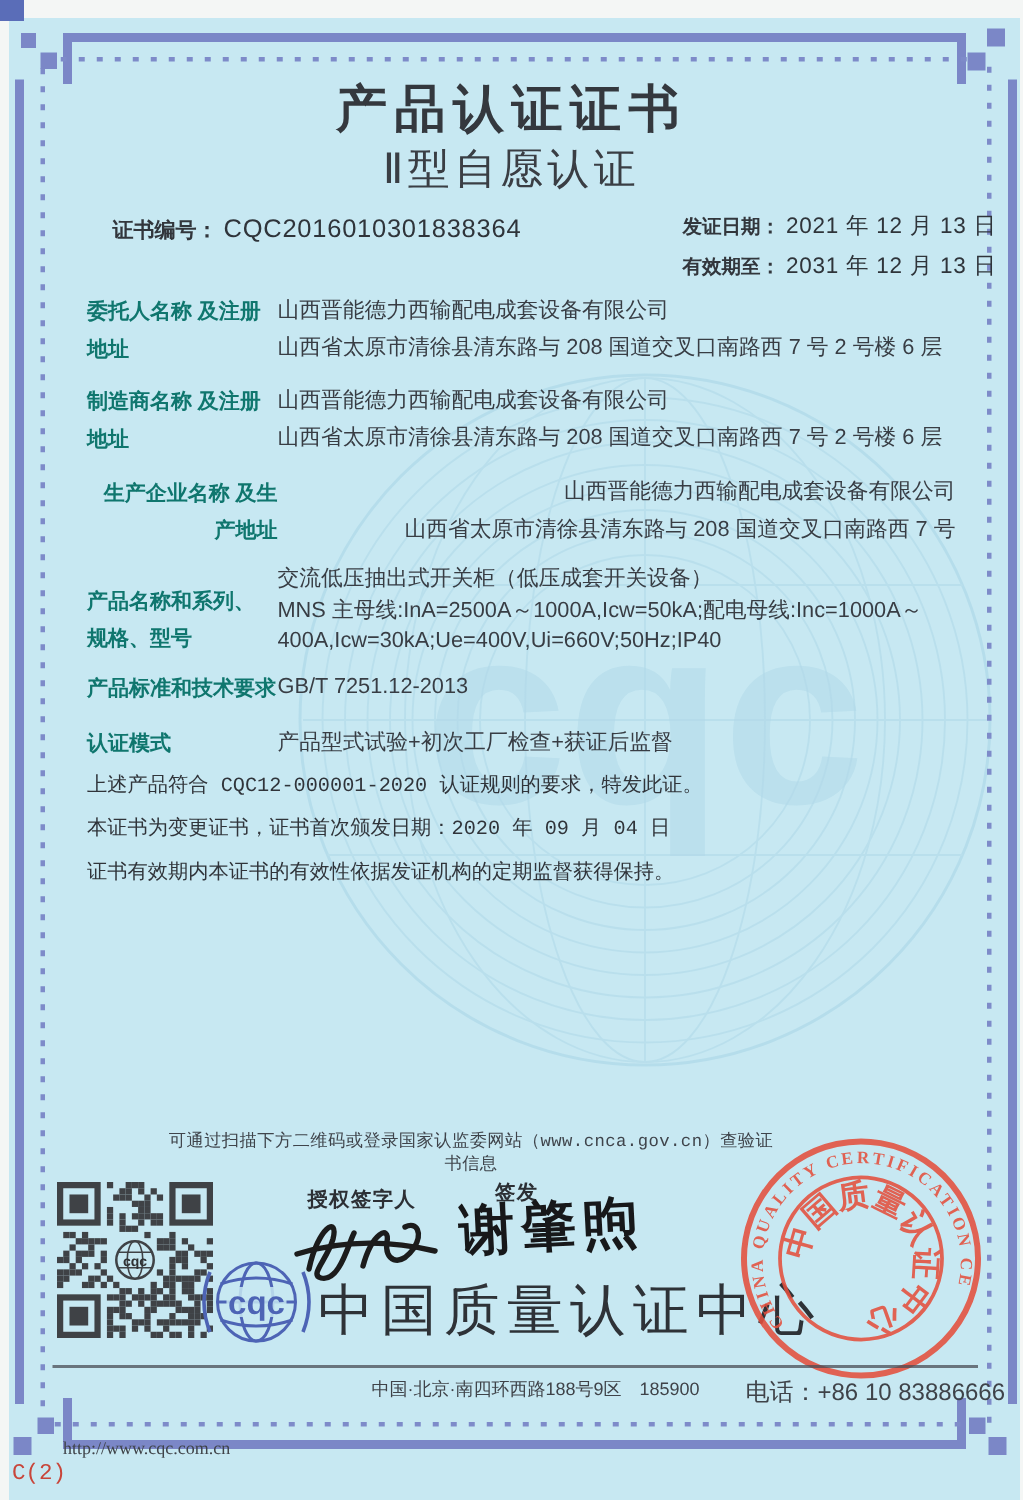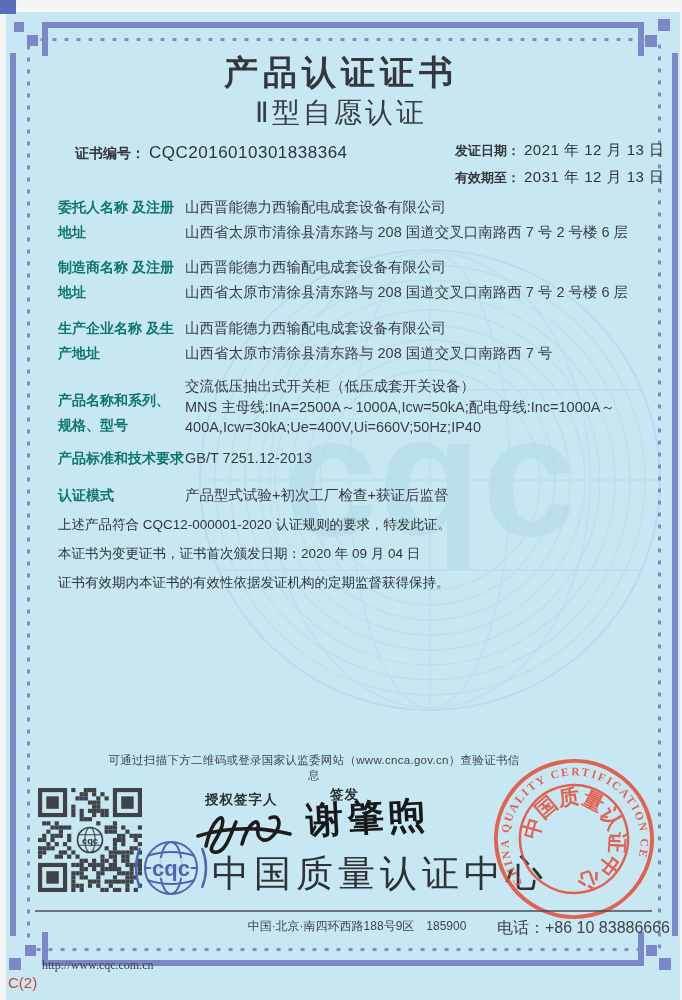--- a/index.html
+++ b/index.html
@@ -11,21 +11,21 @@
   }
   .abs{position:absolute;}
   .cert-bg{left:6px;top:12px;width:674px;height:988px;background:#c7e8f2;}
   .scan-artifact{left:0;top:0;width:16px;height:14px;background:#5a6db8;}
 
   .title{left:0;right:0;top:50px;text-align:center;font-size:34px;font-weight:bold;
          color:#34383e;letter-spacing:5px;}
   .subtitle{left:0;right:0;top:94px;text-align:center;font-size:28px;font-weight:400;
          color:#3a3e44;letter-spacing:3px;}
 
-  .serif{font-family:Liberation Sans, sans-serif;}
+  .serif{font-family:Liberation Mono, monospace;}
   .mono{font-family:Liberation Serif, serif;margin-top:40px;}
 
   .certno-row{left:75px;top:143px;display:flex;align-items:baseline;}
   .certno-label{font-size:14px;font-weight:bold;color:#32363c;}
   .certno-value{font-size:17px;color:#2f343a;letter-spacing:.5px;margin-left:4px;}
 
   .date-row{left:455px;display:flex;align-items:center;}
   .date-label{font-size:13px;font-weight:bold;color:#32363c;}
   .date-value{font-size:15px;color:#2f343a;margin-left:4px;letter-spacing:.5px;}
 
@@ -139,21 +139,21 @@
   <div class="lbl">
     <span class="vline">制造商名称</span>
     <span class="vline">及注册地址</span>
   </div>
   <div class="val">
     <span class="vline">山西晋能德力西输配电成套设备有限公司</span>
     <span class="vline">山西省太原市清徐县清东路与 208 国道交叉口南路西 7 号 2 号楼 6 层</span>
   </div>
 </div>
 
-<div class="abs block" style="top:316px;">
+<div class="abs block" style="top:316px;text-align:right;">
   <div class="lbl">
     <span class="vline">生产企业名称</span>
     <span class="vline">及生产地址</span>
   </div>
   <div class="val">
     <span class="vline">山西晋能德力西输配电成套设备有限公司</span>
     <span class="vline">山西省太原市清徐县清东路与 208 国道交叉口南路西 7 号</span>
   </div>
 </div>
 

